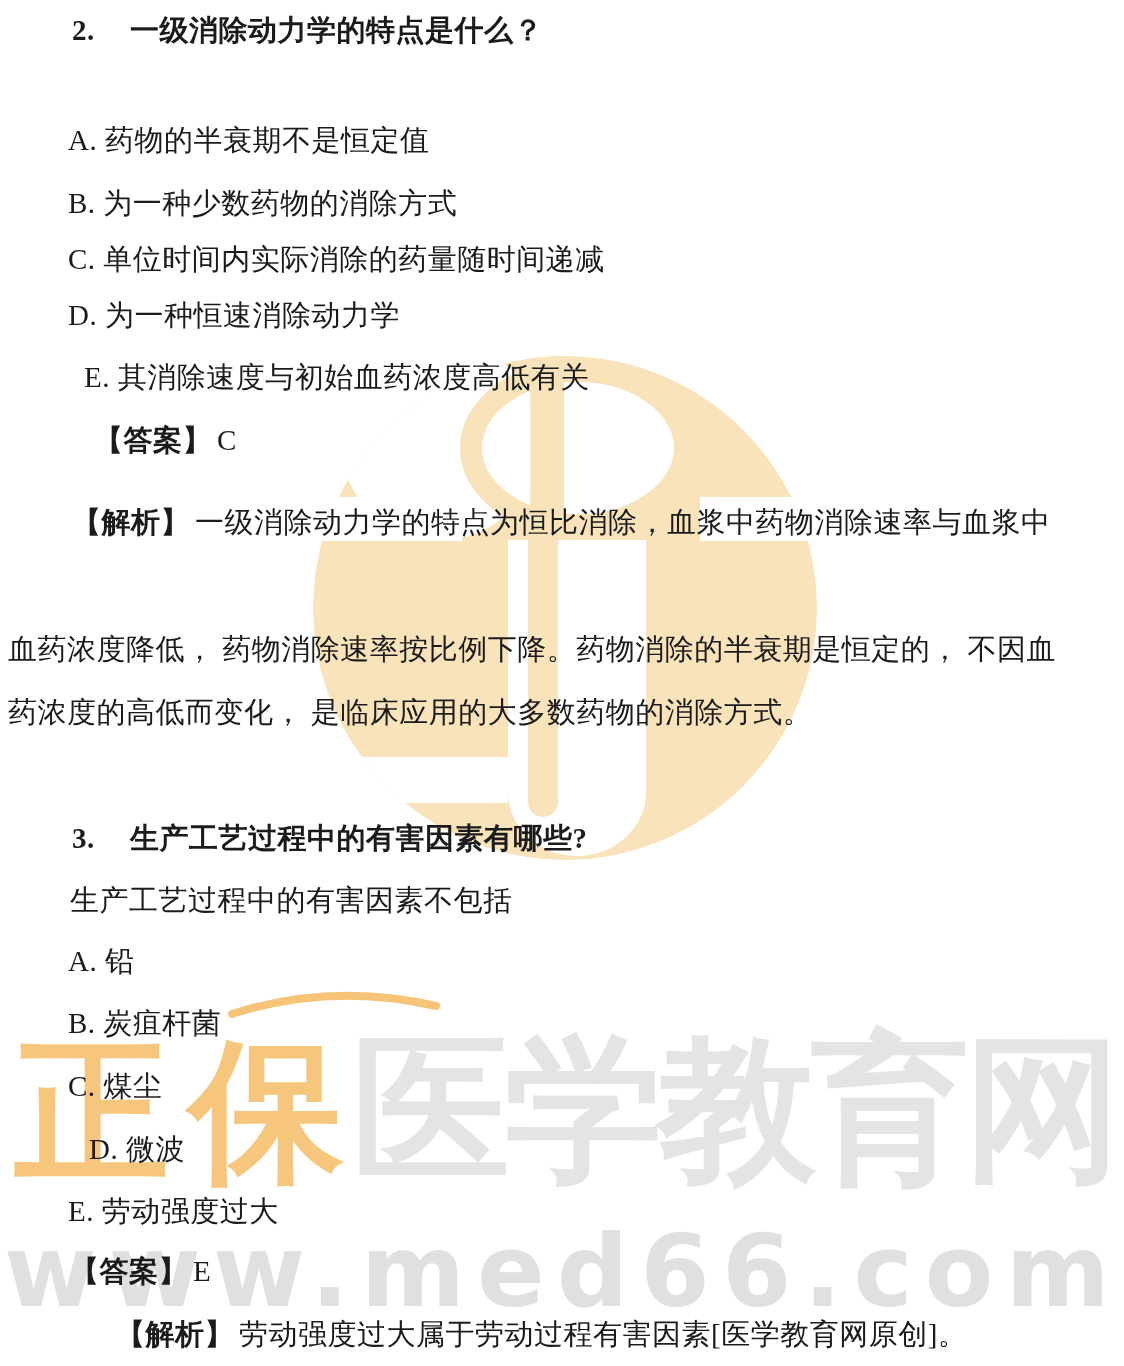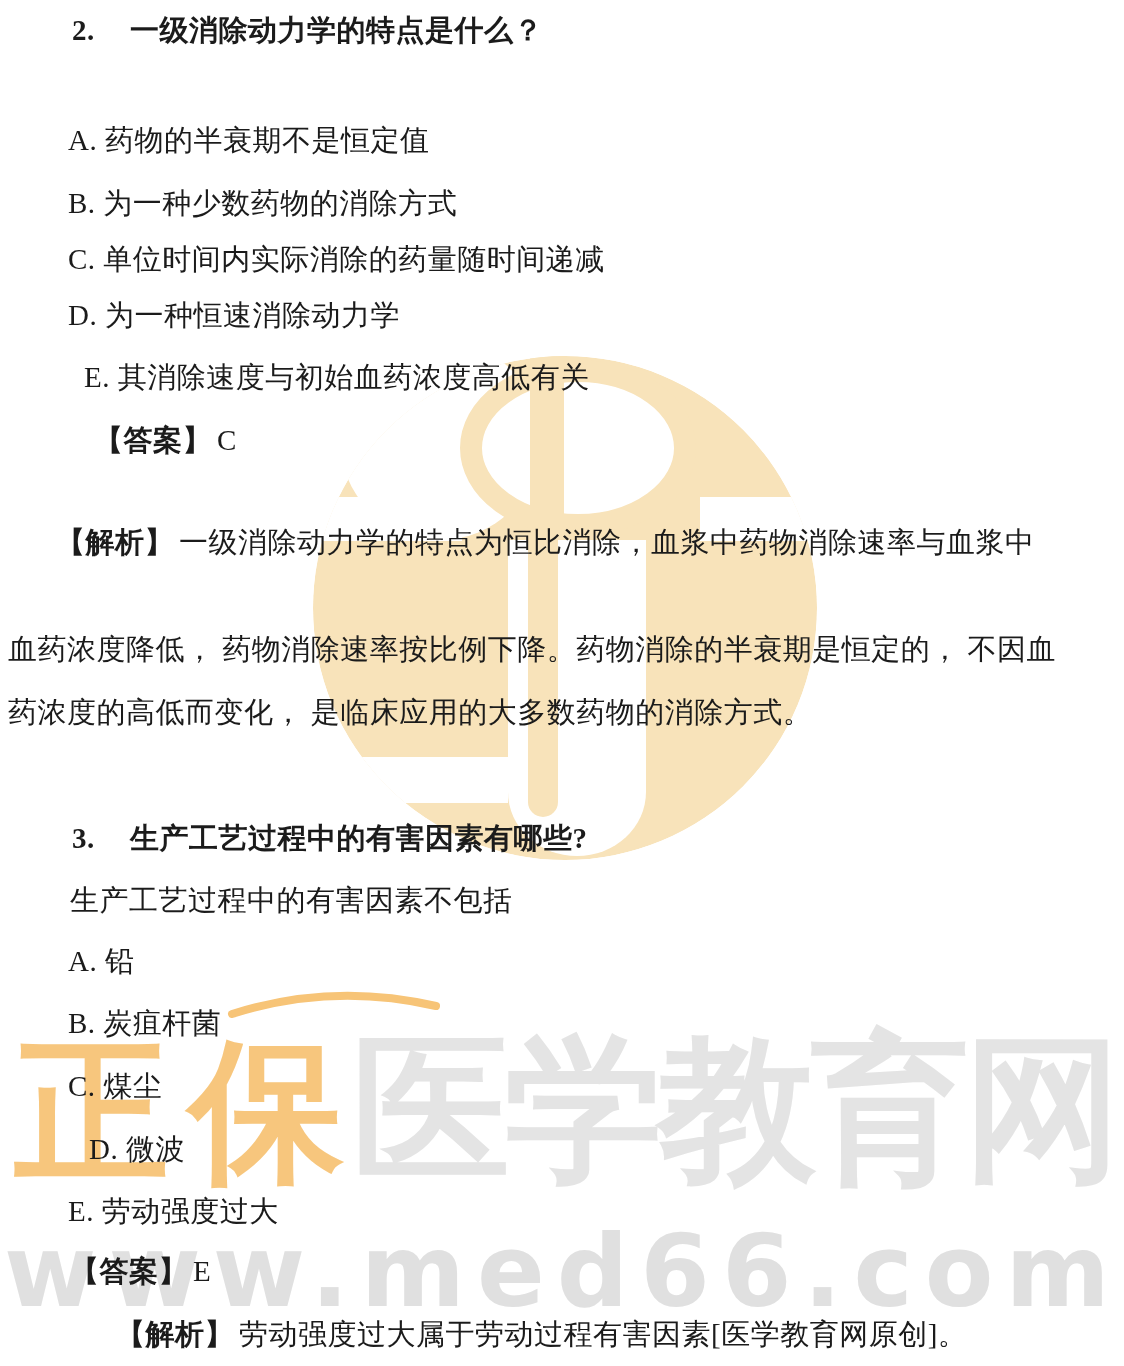--- a/index.html
+++ b/index.html
@@ -83,21 +83,21 @@
   <div class="wm wm-url">www.med66.com</div>
 
   <div class="content" id="content">
       <div class="line heading" style="top: 14px; left: 72px;"><span class="qnum">2.</span><span>一级消除动力学的特点是什么？</span></div>
       <div class="line body" style="top: 124px; left: 68px;">A. 药物的半衰期不是恒定值</div>
       <div class="line body" style="top: 187px; left: 68px;">B. 为一种少数药物的消除方式</div>
       <div class="line body" style="top: 243px; left: 68px;">C. 单位时间内实际消除的药量随时间递减</div>
       <div class="line body" style="top: 299px; left: 68px;">D. 为一种恒速消除动力学</div>
       <div class="line body" style="top: 361px; left: 84px;">E. 其消除速度与初始血药浓度高低有关</div>
       <div class="line tagged" style="top: 424px; left: 60px; margin-left: 34px;"><span class="tag">【答案】</span><span class="tagval">C</span></div>
-      <div class="line tagged" style="top: 506px; left: 56px; margin-top: 20px;"><span class="tag">【解析】</span><span class="tagval">一级消除动力学的特点为恒比消除，血浆中药物消除速率与血浆中</span></div>
+      <div class="line tagged" style="top: 506px; left: 72px;"><span class="tag">【解析】</span><span class="tagval">一级消除动力学的特点为恒比消除，血浆中药物消除速率与血浆中</span></div>
       <div class="line body" style="top: 696px; left: 8px;">药浓度的高低而变化， 是临床应用的大多数药物的消除方式。</div>
       <div class="line body" style="top: 633px; left: 8px;">血药浓度降低， 药物消除速率按比例下降。药物消除的半衰期是恒定的， 不因血</div>
       <div class="line heading" style="top: 822px; left: 72px;"><span class="qnum">3.</span><span>生产工艺过程中的有害因素有哪些?</span></div>
       <div class="line body" style="top: 884px; left: 70px; text-align: right;">生产工艺过程中的有害因素不包括</div>
       <div class="line body" style="top: 945px; left: 68px;">A. 铅</div>
       <div class="line body" style="top: 1007px; left: 68px;">B. 炭疽杆菌</div>
       <div class="line body" style="top: 1070px; left: 68px;">C. 煤尘</div>
       <div class="line body" style="top: 1133px; left: 68px; margin-left: 21px;">D. 微波</div>
       <div class="line body" style="top: 1195px; left: 68px;">E. 劳动强度过大</div>
       <div class="line tagged" style="top: 1255px; left: 70px;"><span class="tag">【答案】</span><span class="tagval">E</span></div>

